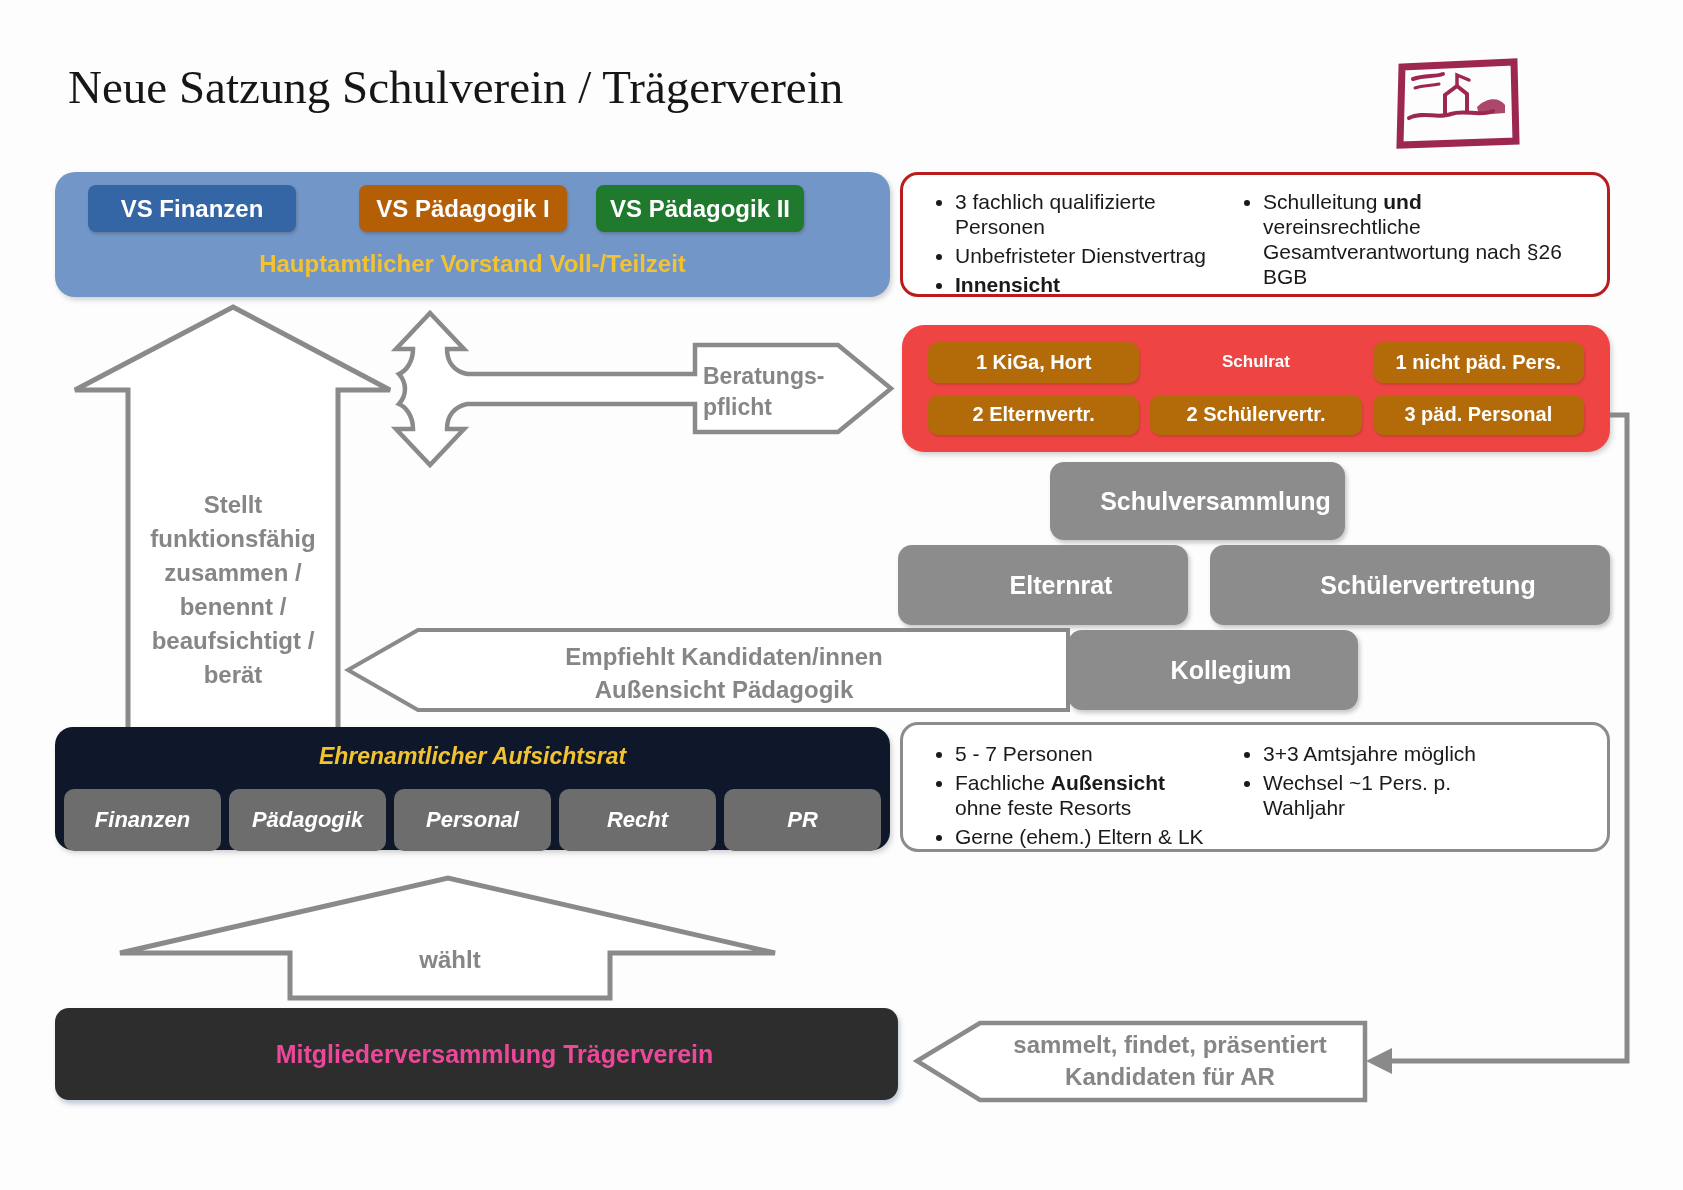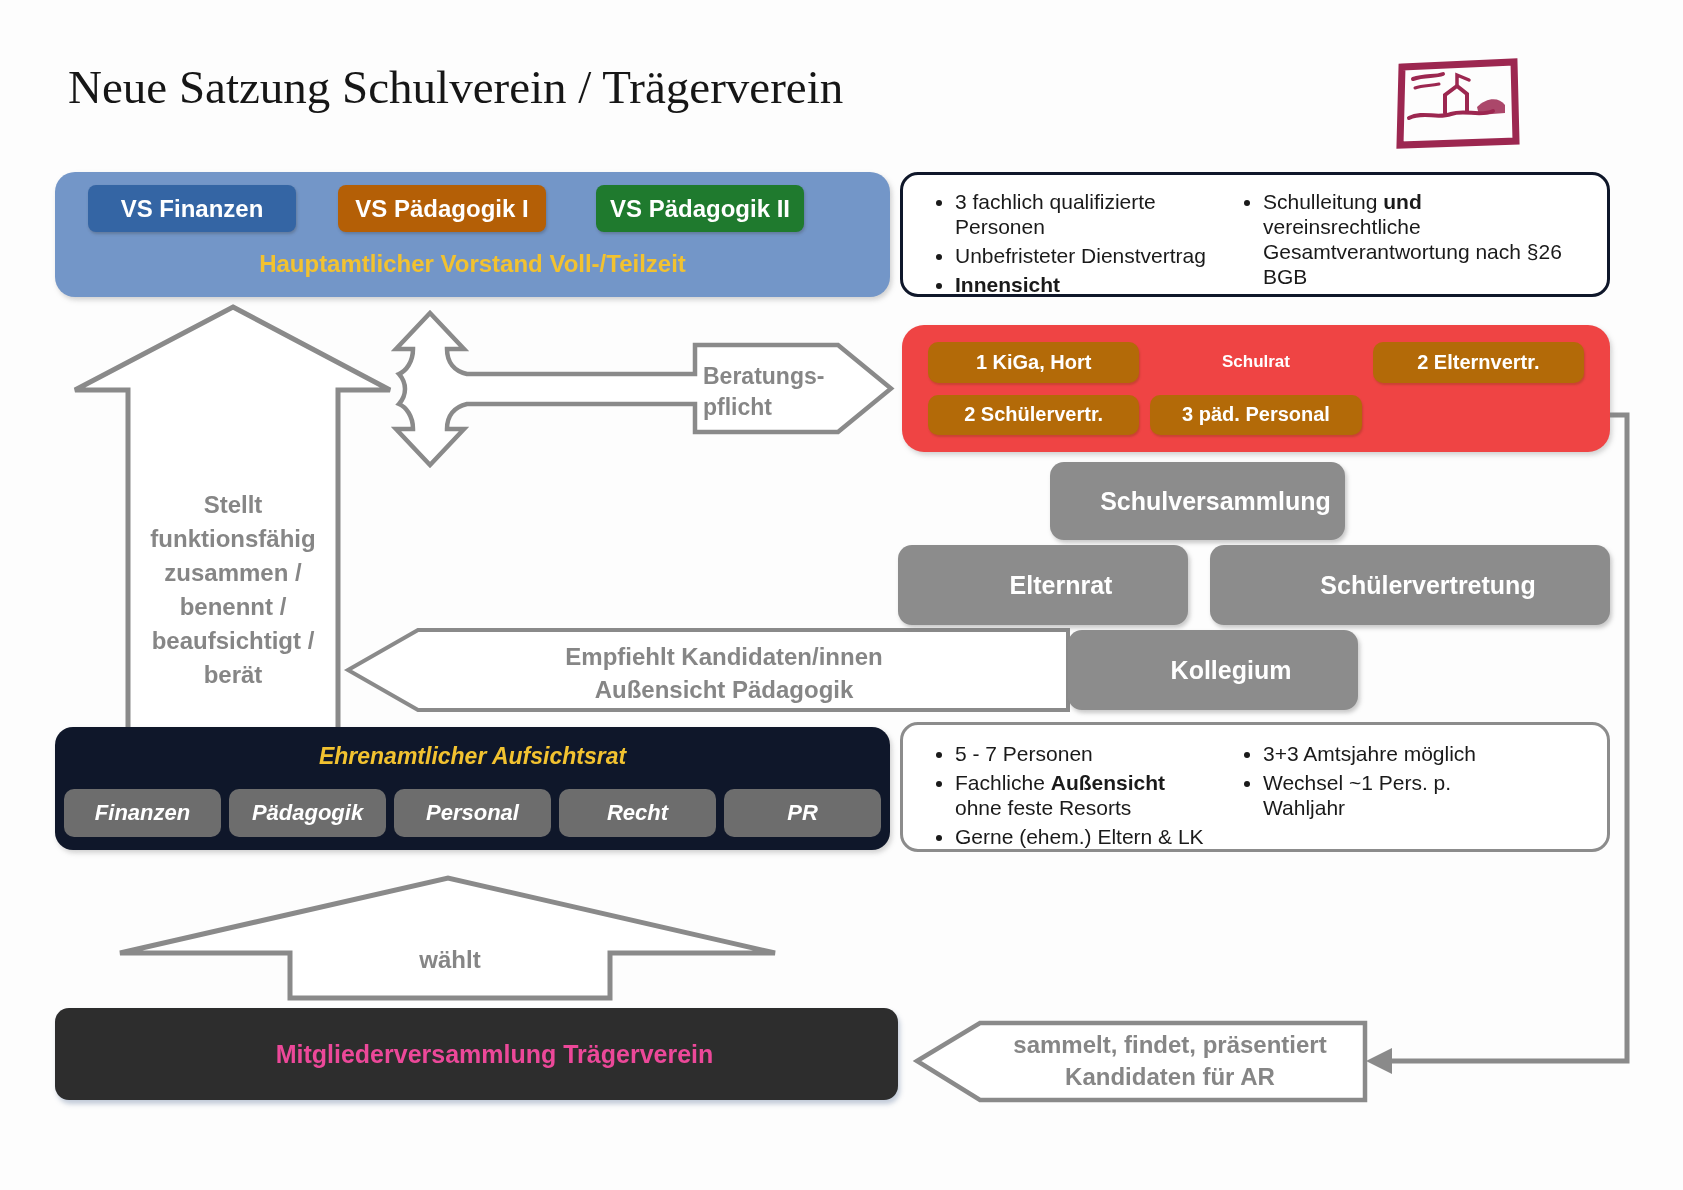--- a/index.html
+++ b/index.html
@@ -17,28 +17,28 @@
   
   .abs{position:absolute;box-sizing:border-box;padding-left:36px;}
   .flexc{display:flex;align-items:center;justify-content:center;}
   .shadow{box-shadow:2px 3px 5px rgba(130,130,130,.35);}
 
   
   .blue-box{left:55px;top:172px;width:835px;height:125px;background:#7396c8;border-radius:20px;}
   .vs-box{position:absolute;top:13px;width:208px;height:47px;border-radius:8px;color:#fff;
           font-size:24px;font-weight:bold;box-shadow:1px 2px 3px rgba(60,60,60,.3);}
   .vs-0{left:33px;background:#3465a4;}
-  .vs-1{left:283px;background:#b45f06;}
+  .vs-1{left:304px;background:#b45f06;}
   .vs-2{left:541px;background:#1f7a2e;}
   .vorstand-label{position:absolute;left:0;right:0;top:78px;text-align:center;
                   color:#f2c230;font-size:24px;font-weight:bold;}
 
   
   .info-box{background:#fff;border-radius:18px;}
-  .info-top{left:900px;top:172px;width:710px;height:125px;border:3px solid #0f172a;}
+  .info-top{left:900px;top:172px;width:710px;height:125px;border:3px solid #b91c1c;}
   .info-bottom{left:900px;top:722px;width:710px;height:130px;border:3px solid #8c8c8c;}
   .info-ul{position:absolute;margin:0;padding:0 0 0 30px;list-style:disc;
            font-size:21px;line-height:25px;color:#1a1a1a;}
   .info-ul li{margin-bottom:4px;}
   .l2{display:block;}
 
   
   .schulrat{left:902px;top:325px;width:708px;height:127px;background:#ef4444;border-radius:22px;
             display:grid;grid-template-columns:1fr 1fr 1fr;gap:12px 11px;padding:17px 26px;}
   .sr-cell{background:#b36a08;border-radius:10px;color:#fff;font-size:20px;font-weight:bold;
@@ -50,21 +50,21 @@
             box-shadow:2px 3px 4px rgba(120,120,120,.4);}
   .g-schulversammlung{left:1050px;top:462px;width:295px;height:78px;}
   .g-elternrat{left:898px;top:545px;width:290px;height:80px;}
   .g-schuelervertretung{left:1210px;top:545px;width:400px;height:80px;}
   .g-kollegium{left:1068px;top:630px;width:290px;height:80px;}
 
   
   .aufsichtsrat{left:55px;top:727px;width:835px;height:123px;background:#0f172a;border-radius:18px;font-style:italic;}
   .ar-label{position:absolute;left:0;right:0;top:16px;text-align:center;
             color:#f2c230;font-size:23px;font-weight:bold;}
-  .ar-row{position:absolute;left:9px;right:9px;top:62px;height:48px;display:flex;gap:8px;}
+  .ar-row{position:absolute;left:9px;right:9px;top:62px;height:62px;display:flex;gap:8px;}
   .ar-box{flex:1;background:#6d6d6d;border-radius:10px;color:#fff;font-size:22px;font-weight:bold;
           display:flex;align-items:center;justify-content:center;}
 
   
   .dark-box{left:55px;top:1008px;width:843px;height:92px;background:#2d2d2d;border-radius:14px;
             color:#ec4899;font-size:25px;font-weight:bold;
             box-shadow:2px 4px 5px rgba(120,140,170,.45);}
 
   
   .arrow-txt{position:absolute;z-index:3;color:#868686;font-weight:bold;text-align:center;}
@@ -136,20 +136,23 @@
   </div>
 
   <div class="abs box-layer schulrat shadow">
     <div class="sr-cell flexc">
         <span>1 KiGa, Hort</span>
       </div>
     <div class="sr-cell sr-title flexc">
         <span>Schulrat</span>
       </div>
     <div class="sr-cell flexc">
+        <span>1 nicht päd. Pers.</span>
+      </div>
+    <div class="sr-cell flexc">
         <span>2 Elternvertr.</span>
       </div>
     <div class="sr-cell flexc">
         <span>2 Schülervertr.</span>
       </div>
     <div class="sr-cell flexc">
         <span>3 päd. Personal</span>
       </div>
   </div>
 

